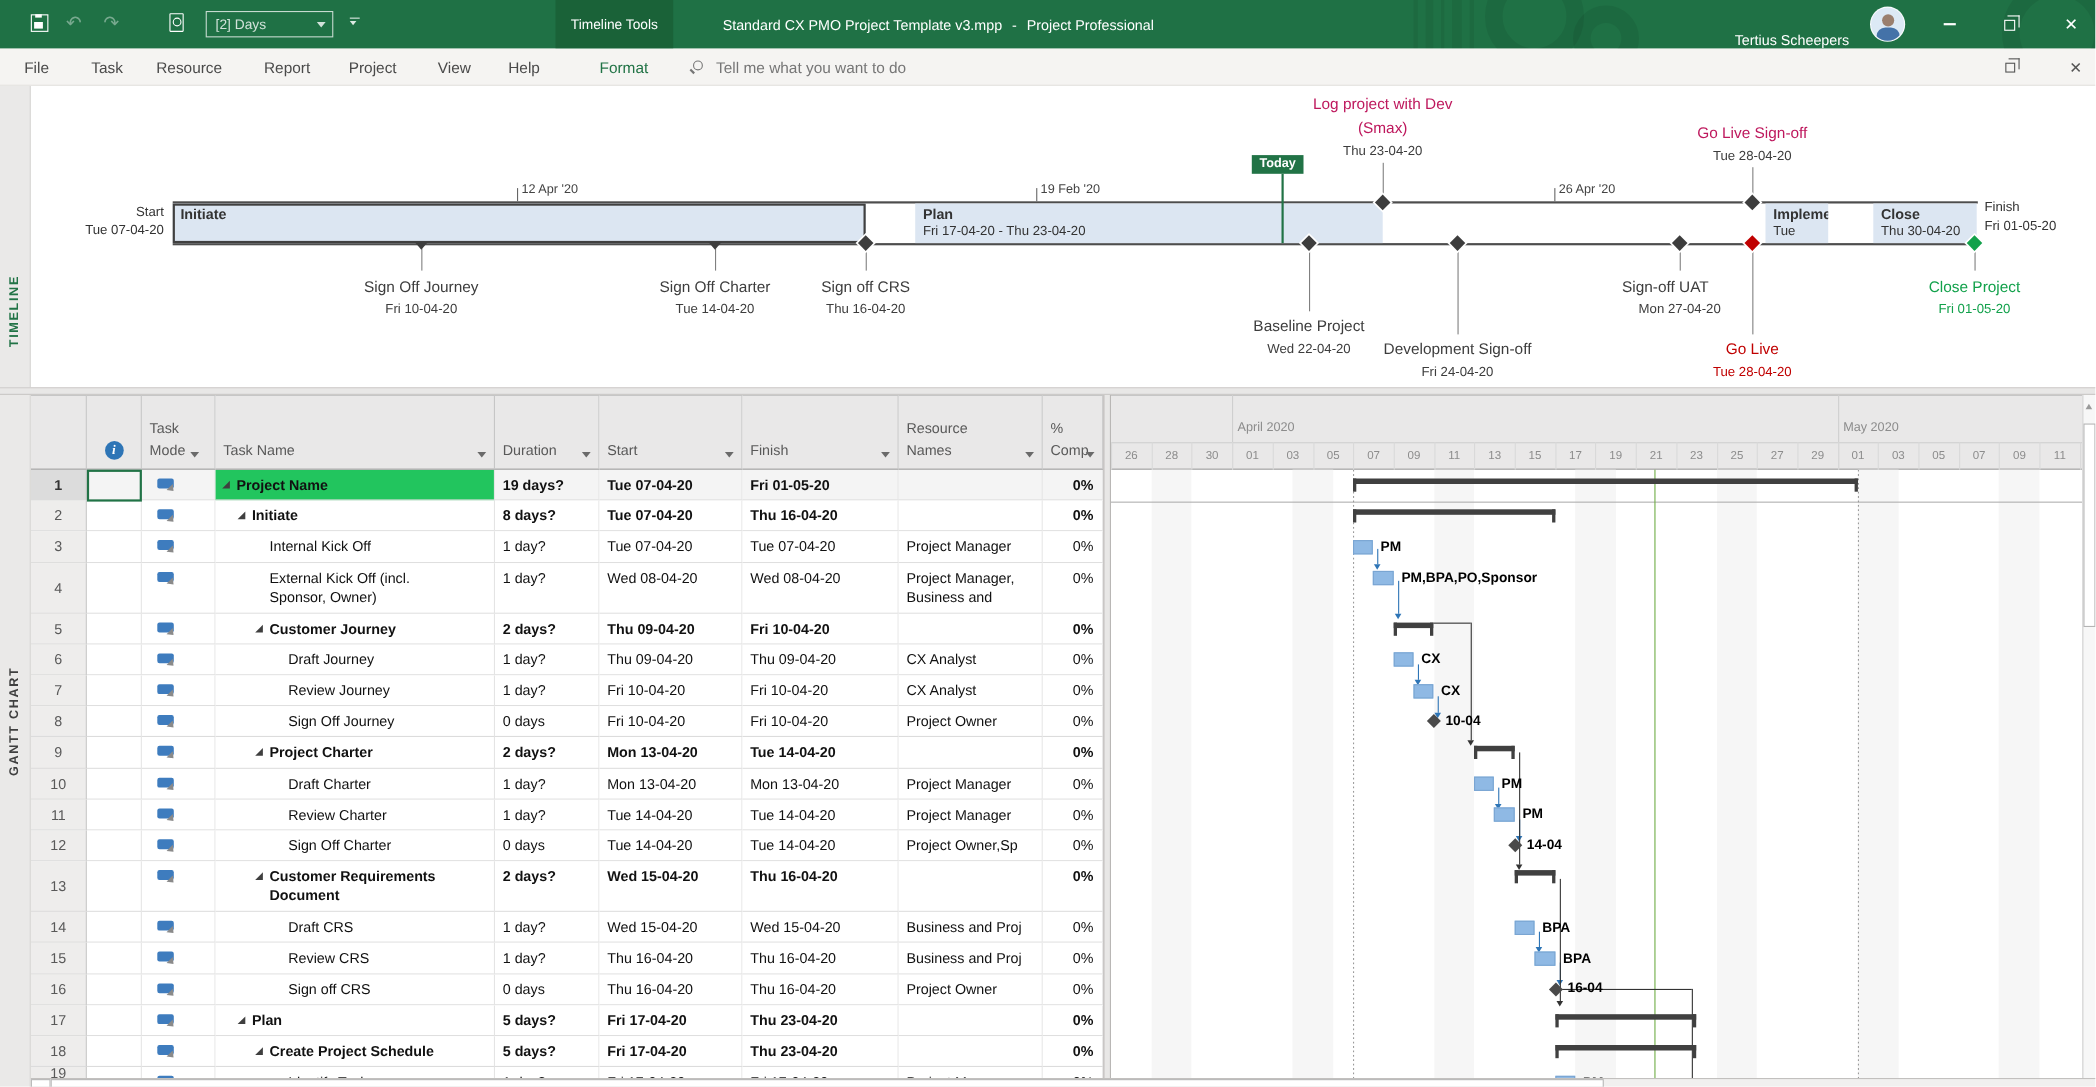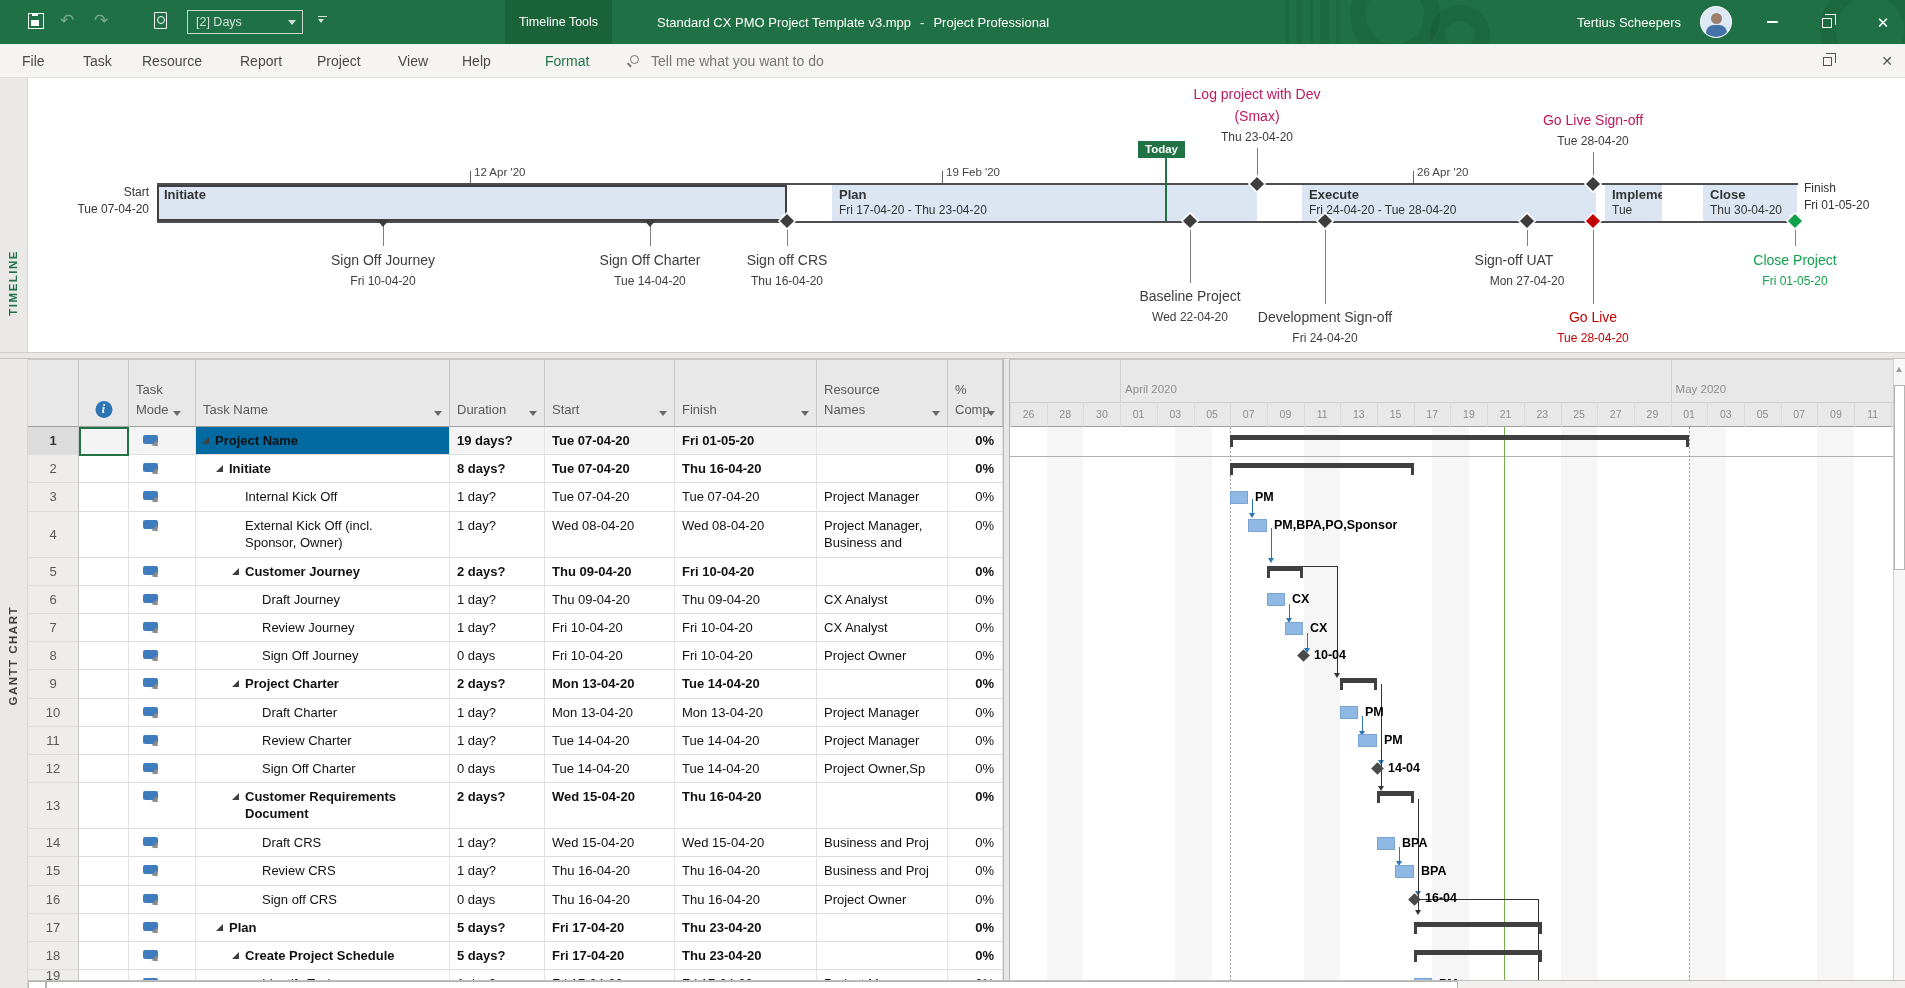--- a/index.html
+++ b/index.html
@@ -4,21 +4,21 @@
 <style>
 *{margin:0;padding:0;box-sizing:border-box}
 html,body{width:1905px;height:988px;overflow:hidden}
 body{font-family:"Liberation Sans",sans-serif;position:relative;background:#fff}
 #app{position:absolute;left:0;top:0;width:1905px;height:988px;overflow:hidden}
 .titlebar{position:absolute;left:0;top:0;width:1905px;height:44px;background:#1F7145;overflow:hidden;z-index:30}
 .deco-c{position:absolute;border-radius:50%;border:16px solid rgba(0,0,0,.07)}
 .deco-b{position:absolute;top:0;height:44px;background:rgba(0,0,0,.06)}
 .ctx-tab{position:absolute;left:505px;top:0;width:107px;height:44px;background:#1A6238;color:#fff;font-size:12.5px;display:flex;align-items:center;justify-content:center}
 .app-title{position:absolute;left:853px;top:0;height:44px;transform:translateX(-50%);display:flex;align-items:center;color:#fff;font-size:13px;white-space:nowrap}
-.user-name{position:absolute;left:1577px;top:0;height:44px;display:flex;align-items:center;color:#fff;font-size:13px}
+.user-name{position:absolute;left:1577px;top:0;height:44px;display:flex;align-items:flex-end;color:#fff;font-size:13px}
 .avatar{position:absolute;left:1700px;top:6px;width:32px;height:32px;border-radius:50%;background:#dce9f5;border:1px solid rgba(255,255,255,.8);overflow:hidden}
 .avatar .head{position:absolute;left:10px;top:6px;width:11px;height:11px;border-radius:50%;background:#9a7f6e}
 .avatar .bod{position:absolute;left:5px;top:18px;width:21px;height:14px;border-radius:8px 8px 0 0;background:#4472a8}
 .win-btn{position:absolute;top:0;width:44px;height:44px;display:flex;align-items:center;justify-content:center;color:#fff}
 .min-glyph{width:11px;height:1.5px;background:#fff}
 .restore-glyph{position:relative;width:10px;height:10px;border:1.2px solid #fff;background:transparent;margin-top:2px}
 .restore-glyph:before{content:"";position:absolute;left:2px;top:-5px;width:10px;height:10px;border:1.2px solid #fff;border-bottom:none;border-left:none}
 .close-glyph{font-size:15px;line-height:1;font-weight:400}
 .save-ic{position:absolute;left:28px;top:13px;width:16px;height:16px;border:1.6px solid #fff}
 .save-ic:before{content:"";position:absolute;left:2px;top:6px;width:8px;height:6px;background:#fff}
@@ -180,24 +180,20 @@
   <div class="tl-pane" id="tl-pane">
       <div class="tl-rule" style="left: 129px; top: 105px; width: 1641px;"></div>
       <div class="tl-rule" style="left: 129px; top: 143px; width: 1641px;"></div>
       <div class="tl-phase sel" style="left: 129px; width: 630px;">
         <div class="nm">Initiate</div>
       </div>
       <div class="tl-phase" style="left: 804px; width: 425px;">
         <div class="nm">Plan</div>
         <div class="dt">Fri 17-04-20 - Thu 23-04-20</div>
       </div>
-      <div class="tl-phase" style="left: 1274px; width: 294px;">
-        <div class="nm">Execute</div>
-        <div class="dt">Fri 24-04-20 - Tue 28-04-20</div>
-      </div>
       <div class="tl-phase" style="left: 1577px; width: 57px;">
         <div class="nm">Implement</div>
         <div class="dt">Tue</div>
       </div>
       <div class="tl-phase" style="left: 1675px; width: 94px;">
         <div class="nm">Close</div>
         <div class="dt">Thu 30-04-20</div>
       </div>
       <div class="tl-tick" style="left: 442px; top: 93px;"></div>
       <div class="tl-tick-label" style="left: 446px; top: 88px;">12 Apr '20</div>
@@ -304,21 +300,21 @@
           <div>%</div>
           <div>Comp</div>
         </div>
         <div class="sort-dd" style="position: absolute; left: 39px; bottom: 10px;"></div>
       </div>
       <div class="trow-cell rownum" style="left: 28px; top: 427px; width: 51px; height: 28.2px; background: rgb(220, 220, 220); font-weight: bold; color: rgb(51, 51, 51);">1</div>
       <div class="trow-cell" style="left: 79px; top: 427px; width: 50px; height: 28.2px; background: rgb(244, 244, 244);"></div>
       <div class="trow-cell" style="left: 129px; top: 427px; width: 67px; height: 28.2px; background: rgb(244, 244, 244);">
         <div class="mode-ic"></div>
       </div>
-      <div class="trow-cell" style="left: 196px; top: 427px; width: 254px; height: 28.2px; background: #0369a1;">
+      <div class="trow-cell" style="left: 196px; top: 427px; width: 254px; height: 28.2px; background: #22c55e;">
         <div style="position: absolute; left: 19px; top: 5px; width: 229px; line-height: 17px; white-space: pre-line; font-weight: bold;"><div class="tri-exp"></div><span>Project Name</span></div>
       </div>
       <div class="trow-cell" style="left: 450px; top: 427px; width: 95px; height: 28.2px; background: rgb(244, 244, 244); padding: 6px 0px 0px 7px; font-weight: bold;">19 days?</div>
       <div class="trow-cell" style="left: 545px; top: 427px; width: 130px; height: 28.2px; background: rgb(244, 244, 244); padding: 6px 0px 0px 7px; font-weight: bold;">Tue 07-04-20</div>
       <div class="trow-cell" style="left: 675px; top: 427px; width: 142px; height: 28.2px; background: rgb(244, 244, 244); padding: 6px 0px 0px 7px; font-weight: bold;">Fri 01-05-20</div>
       <div class="trow-cell" style="left: 817px; top: 427px; width: 131px; height: 28.2px; background: rgb(244, 244, 244);">
         <div style="position: absolute; left: 7px; top: 5px; width: 121px; line-height: 17px; white-space: pre-line;"></div>
       </div>
       <div class="trow-cell" style="left: 948px; top: 427px; width: 55px; height: 28.2px; background: rgb(244, 244, 244); padding: 6px 8px 0px 0px; text-align: right; font-weight: bold;">0%</div>
       <div class="sel-cell" style="left: 79px; top: 427px; width: 50px; height: 29.2px;"></div>

